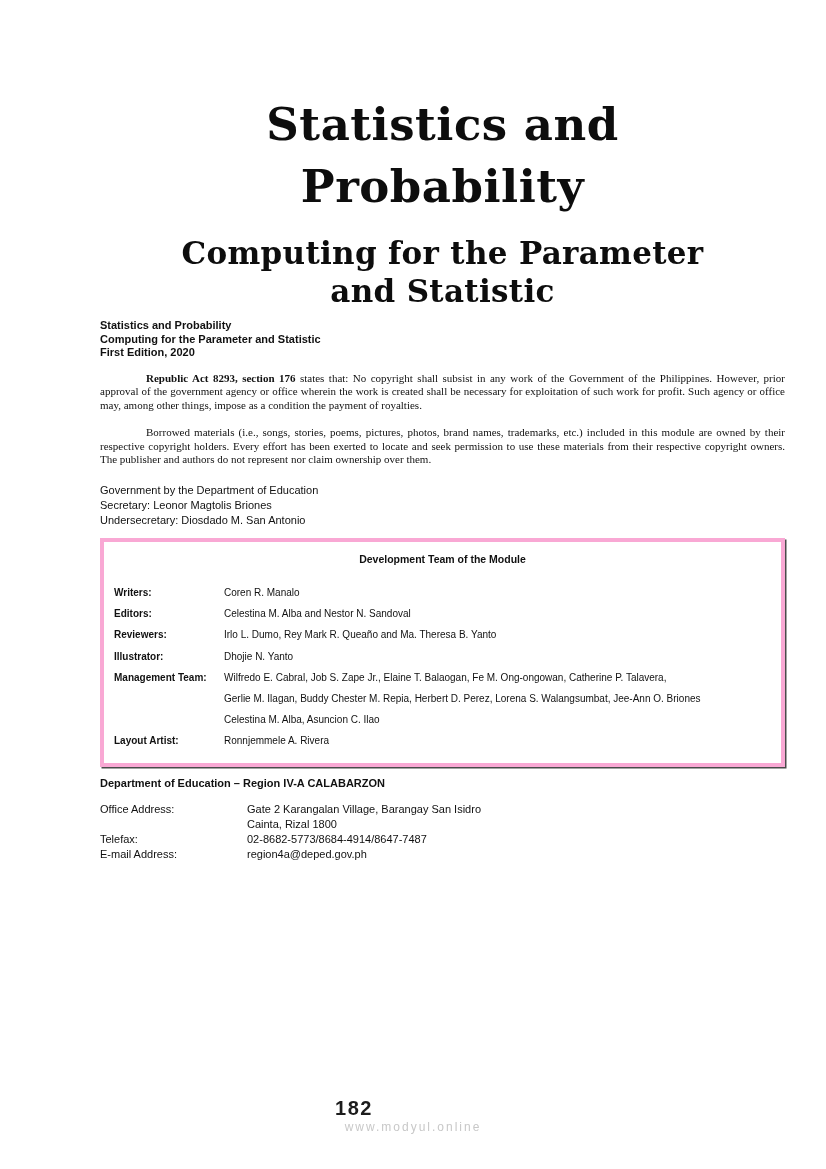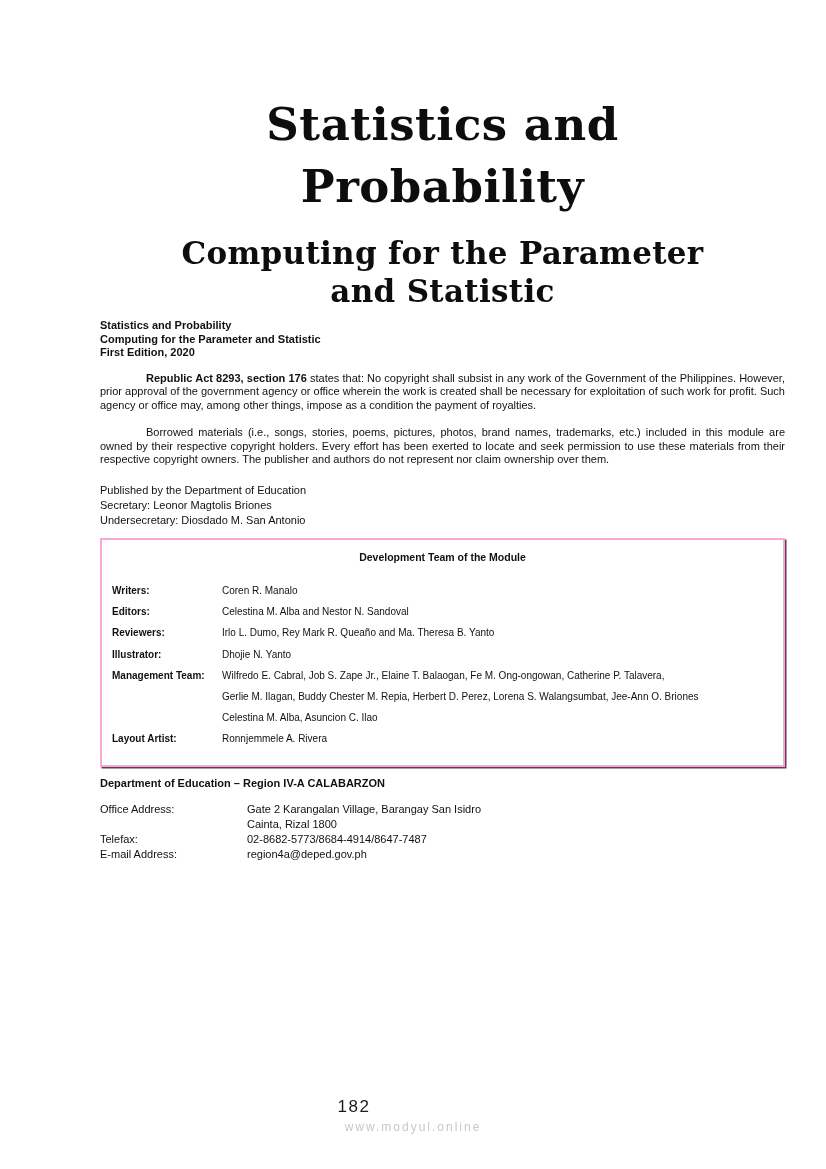--- a/index.html
+++ b/index.html
@@ -25,29 +25,30 @@
   .title-main { font-size:45px; line-height:62px; letter-spacing:0.5px; }
   .title-sub  { font-size:31px; line-height:38px; margin-top:16px; letter-spacing:0.3px; }
 
   .meta { margin-top:9px; font-size:11px; font-weight:bold; line-height:13.5px; }
 
   .para {
     margin-top:12px;
     font-size:11px; line-height:13.6px;
     text-align:justify;
     text-indent:46px;
+    font-family:Liberation Serif, serif;
   }
   .para.second { margin-top:14px; }
   .b { font-weight:bold; }
 
   .published { margin-top:16px; font-size:11px; line-height:15px; }
 
   .team-box {
     margin-top:10px;
-    border:2px solid #f9a8d4;
+    border:4px solid #f9a8d4;
     box-shadow:1.5px 1.5px 0 #4a4a4a;
     height:229px;
     padding:12px 10px 0 10px;
     font-size:10px;
   }
   .box-heading {
     text-align:center;
     font-weight:bold;
     font-size:10.5px; line-height:11px;
     margin-bottom:22px;
@@ -60,21 +61,21 @@
   .region-heading { margin-top:10px; font-size:11px; font-weight:bold; line-height:13px; }
 
   .contacts { margin-top:12px; font-size:11px; line-height:15px; }
   .crow { display:flex; }
   .clabel { flex:none; width:147px; }
   .cvalue { flex:1; }
 
   .footer-pagenum {
     position:absolute; top:1097px; left:0; width:708px;
     text-align:center;
-    font-size:17px; letter-spacing:1.5px; color:#1c1c1c;
+    font-size:20px; letter-spacing:1.5px; color:#1c1c1c;font-weight:bold;
   }
   .footer-watermark {
     position:absolute; top:1120px; left:0; width:826px;
     text-align:center;
     font-size:12px; letter-spacing:2px;
     color:#c8c8c8;
   }
 </style>
 </head>
 <body>
@@ -97,21 +98,21 @@
       <div>Statistics and Probability</div>
       <div>Computing for the Parameter and Statistic</div>
       <div>First Edition, 2020</div>
     </div>
 
     <p class="para"><span class="b">Republic Act 8293, section 176</span><span> states that: No copyright shall subsist in any work of the Government of the Philippines. However, prior approval of the government agency or office wherein the work is created shall be necessary for exploitation of such work for profit. Such agency or office may, among other things, impose as a condition the payment of royalties.</span></p>
 
     <p class="para second">Borrowed materials (i.e., songs, stories, poems, pictures, photos, brand names, trademarks, etc.) included in this module are owned by their respective copyright holders. Every effort has been exerted to locate and seek permission to use these materials from their respective copyright owners. The publisher and authors do not represent nor claim ownership over them.</p>
 
     <div class="published">
-      <div>Published by the Department of Education</div>
+      <div>Government by the Department of Education</div>
       <div>Secretary: Leonor Magtolis Briones</div>
       <div>Undersecretary: Diosdado M. San Antonio</div>
     </div>
 
     <div class="team-box">
       <div class="box-heading">Development Team of the Module</div>
 
       <div class="trow">
         <div class="tlabel">Writers:</div>
         <div class="tvalue">

